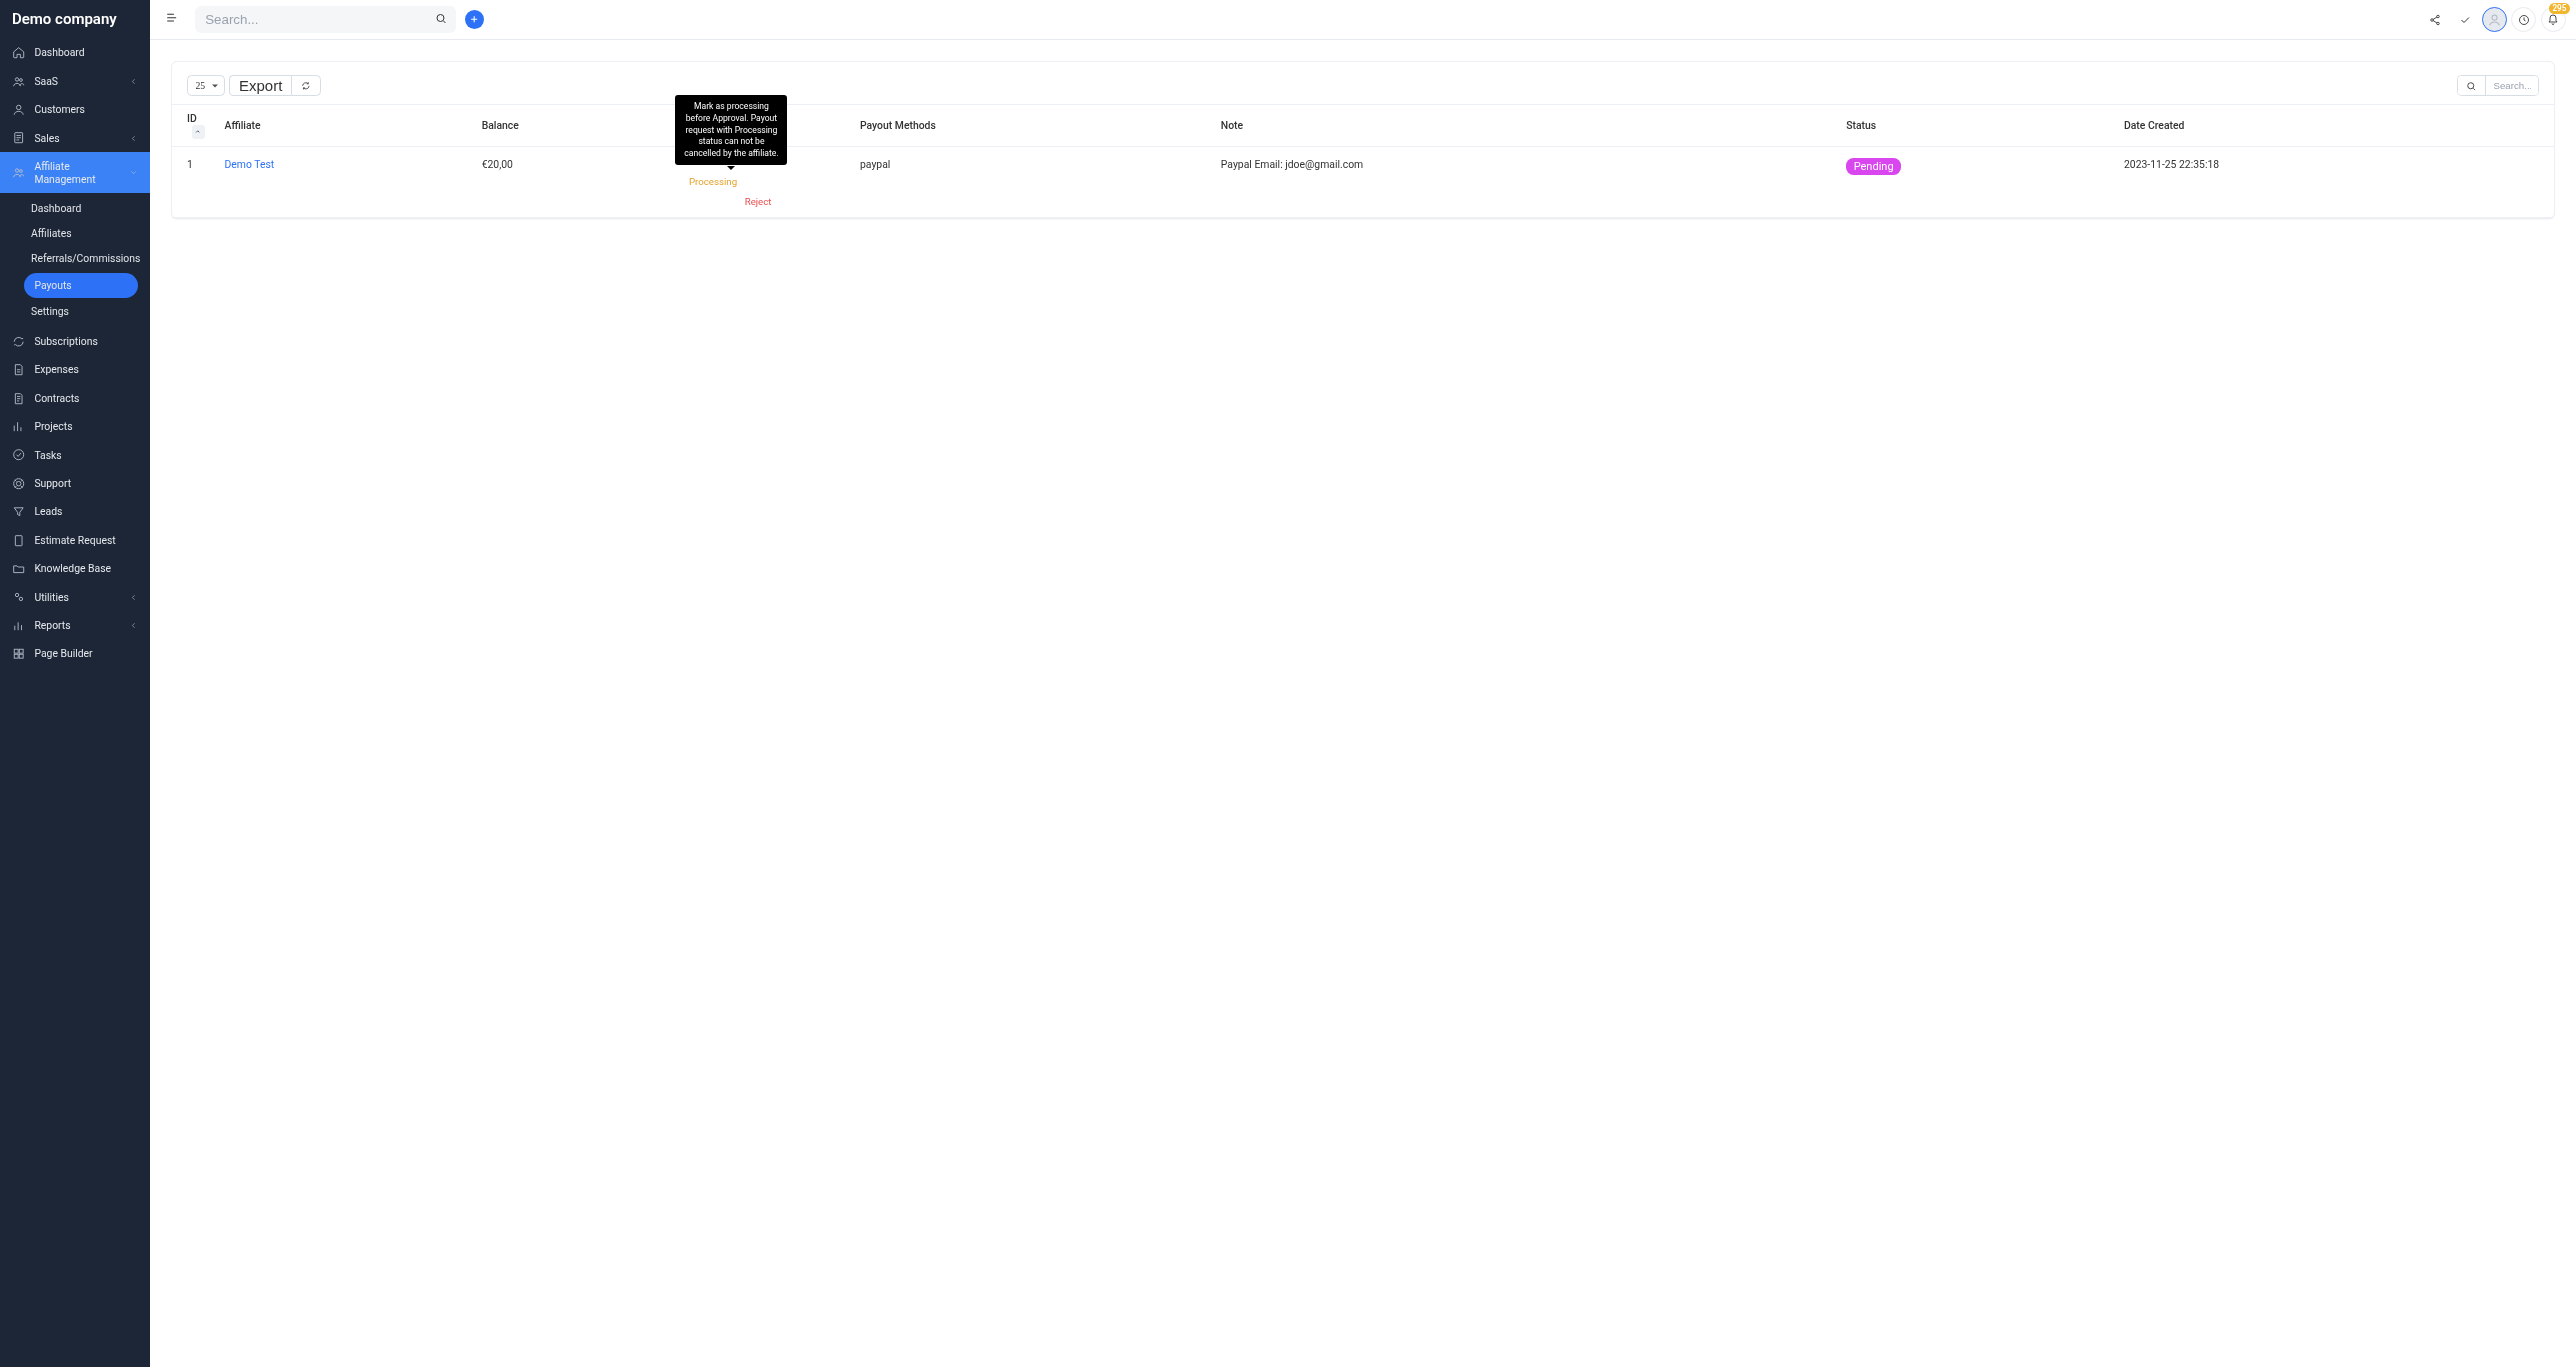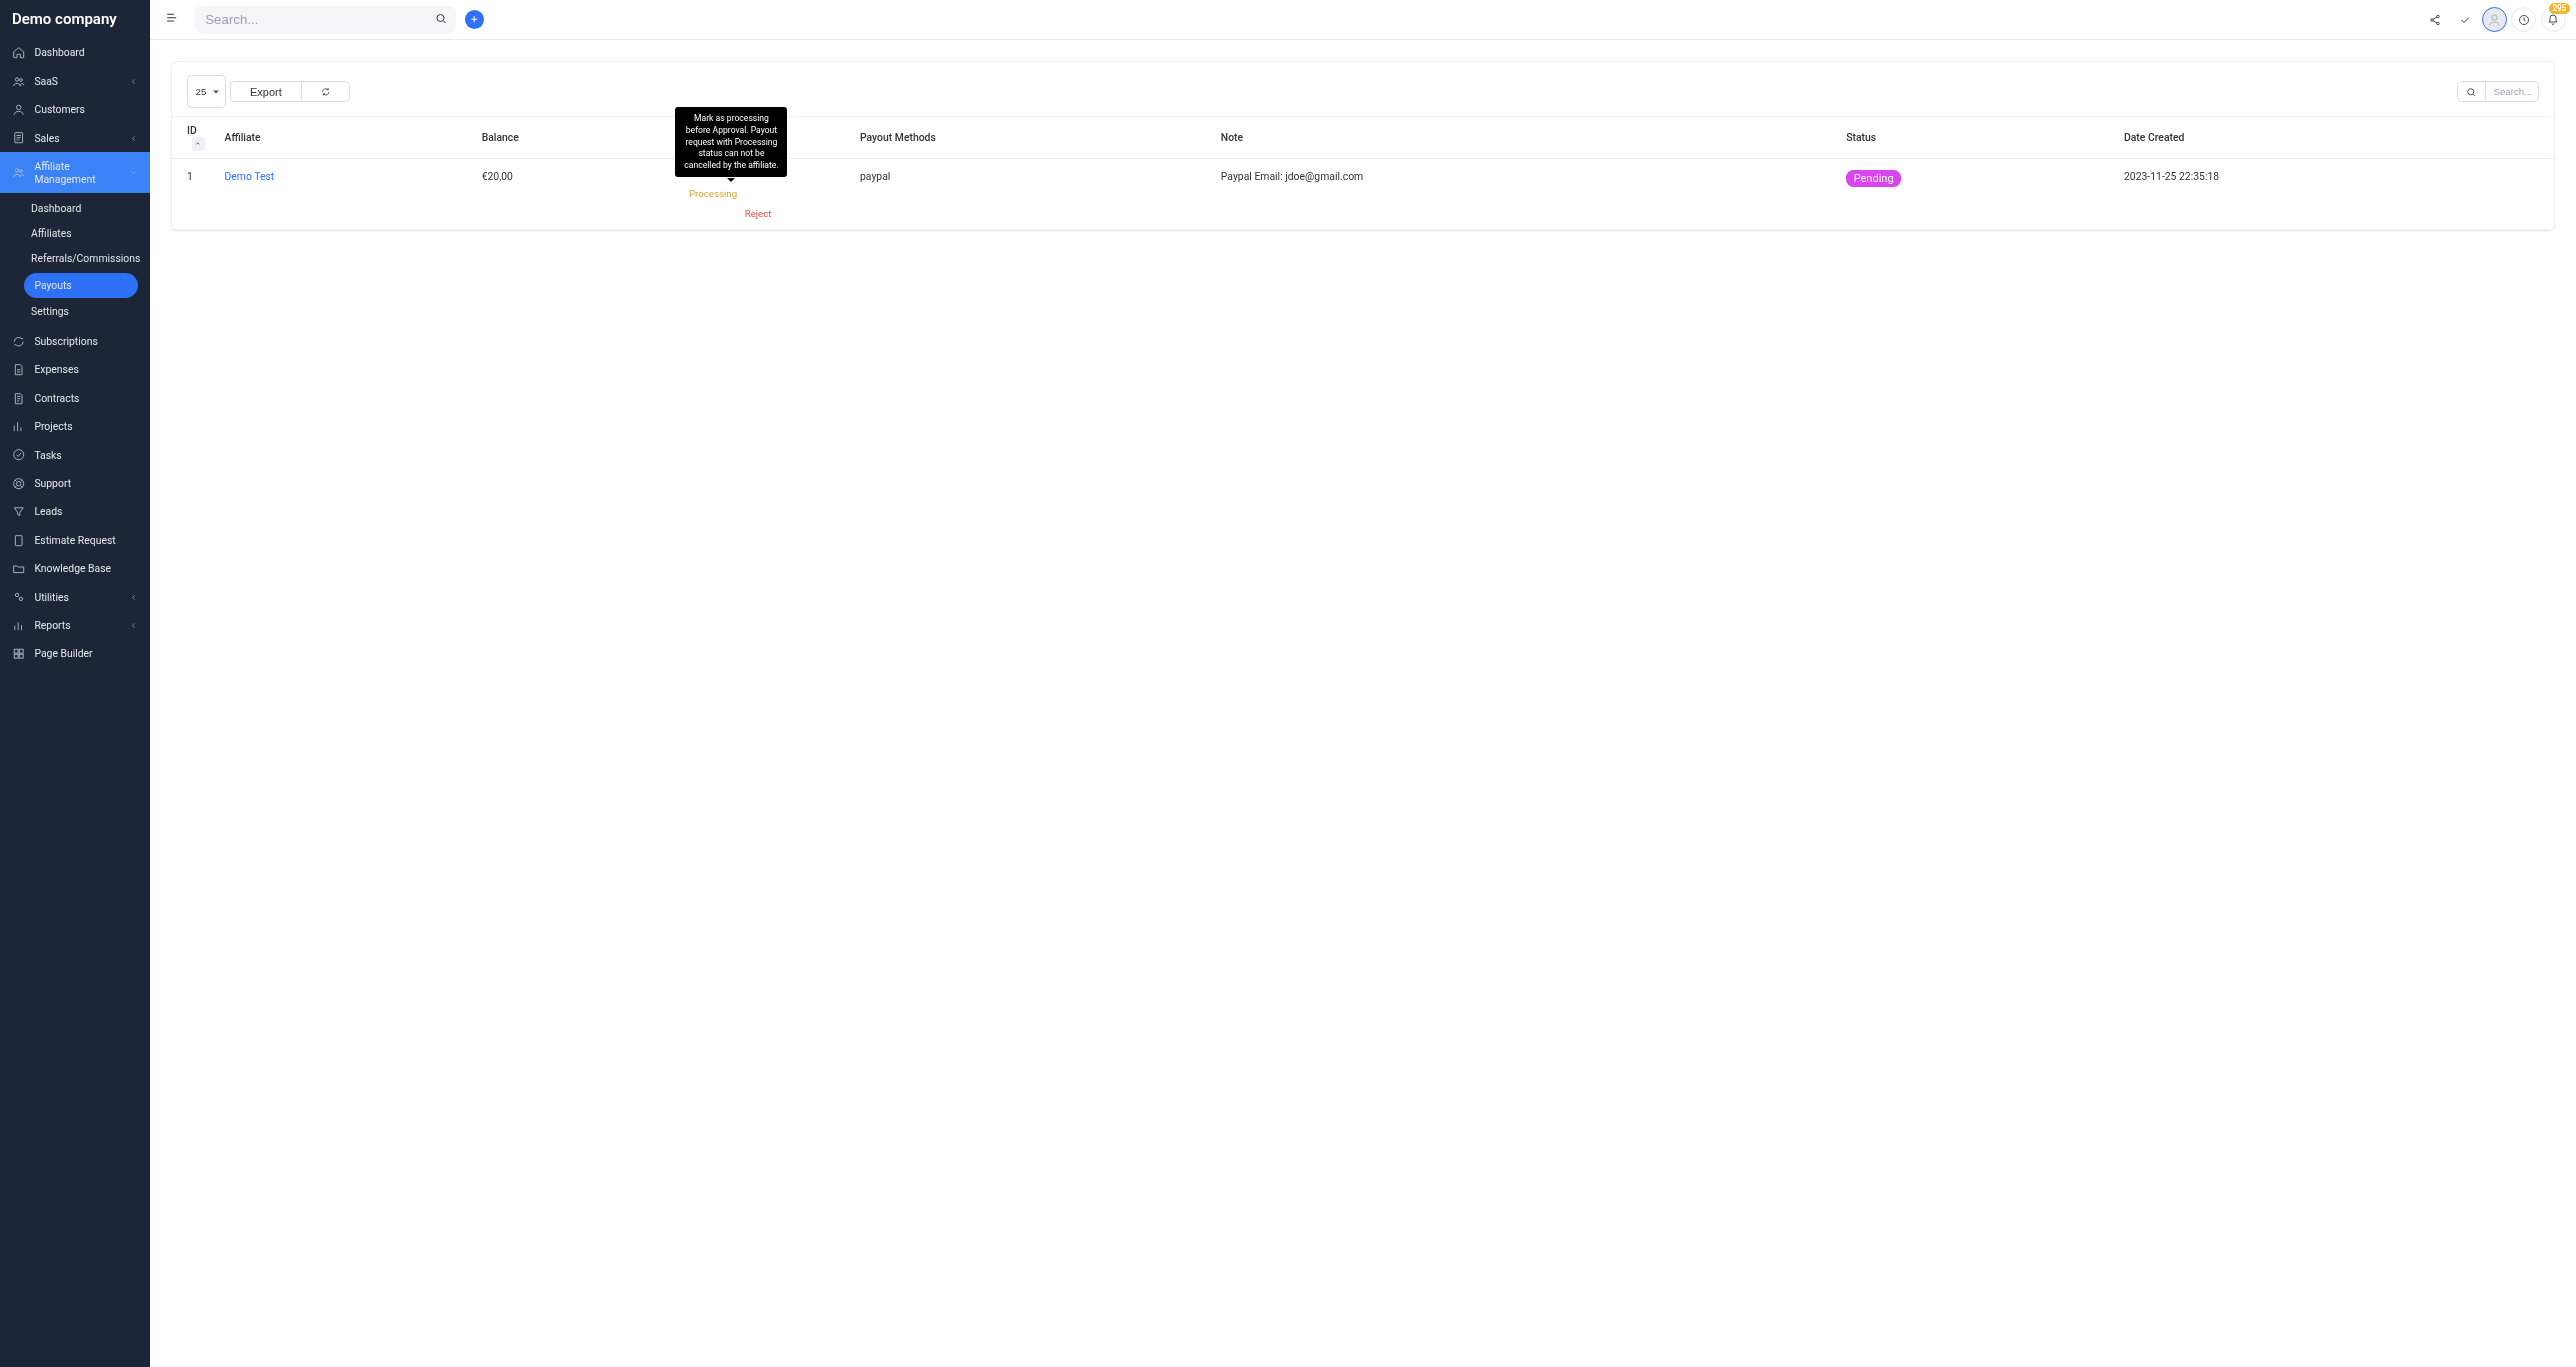--- a/index.html
+++ b/index.html
@@ -171,48 +171,49 @@
   border-radius: 6px;
   box-shadow: 0 0.7px 1.5px rgba(0,0,0,0.04);
   border:0.7px solid #eceff3;
 }
 .panel-top {
   padding: 13.4px 15px 7.5px 15px;
   display: flex;
   align-items: center;
 }
 .select {
-  height: 33px;
+  height: 21px;
   border: 0.7px solid #d7dde4;
   border-radius: 4.5px;
   background: #fff;
   padding: 0 18px 0 7.5px;
   font-size: 9.7px;
   color:#333;
   appearance:none;
   position:relative;
+  font-family:Liberation Serif, serif;
 }
 .select-wrap { position: relative; margin-right: 4.5px; }
 .select-wrap:after{
   content:"";
   position:absolute;
   right:6.7px; top:50%;
   width:0;height:0;
   border-left:3px solid transparent;
   border-right:3px solid transparent;
   border-top:3px solid #555;
   transform:translateY(-50%);
 }
 .btn {
   height: 21px;
   border: 0.7px solid #d7dde4;
   background: #fff;
   border-radius: 4.5px;
-  padding: 0 19px;
-  font-size: 11px;
+  padding: 0 9px;
+  font-size: 15px;
   display:inline-flex;
   align-items:center;
   cursor:pointer;
   color:#333;
 }
 .btn-group { display:inline-flex; }
 .btn-group .btn { border-radius: 0; border-right: none; }
 .btn-group .btn:first-child { border-top-left-radius:4.5px; border-bottom-left-radius:4.5px; }
 .btn-group .btn:last-child { border-top-right-radius:4.5px; border-bottom-right-radius:4.5px; border-right:0.7px solid #d7dde4; }
 .tbl-search {

